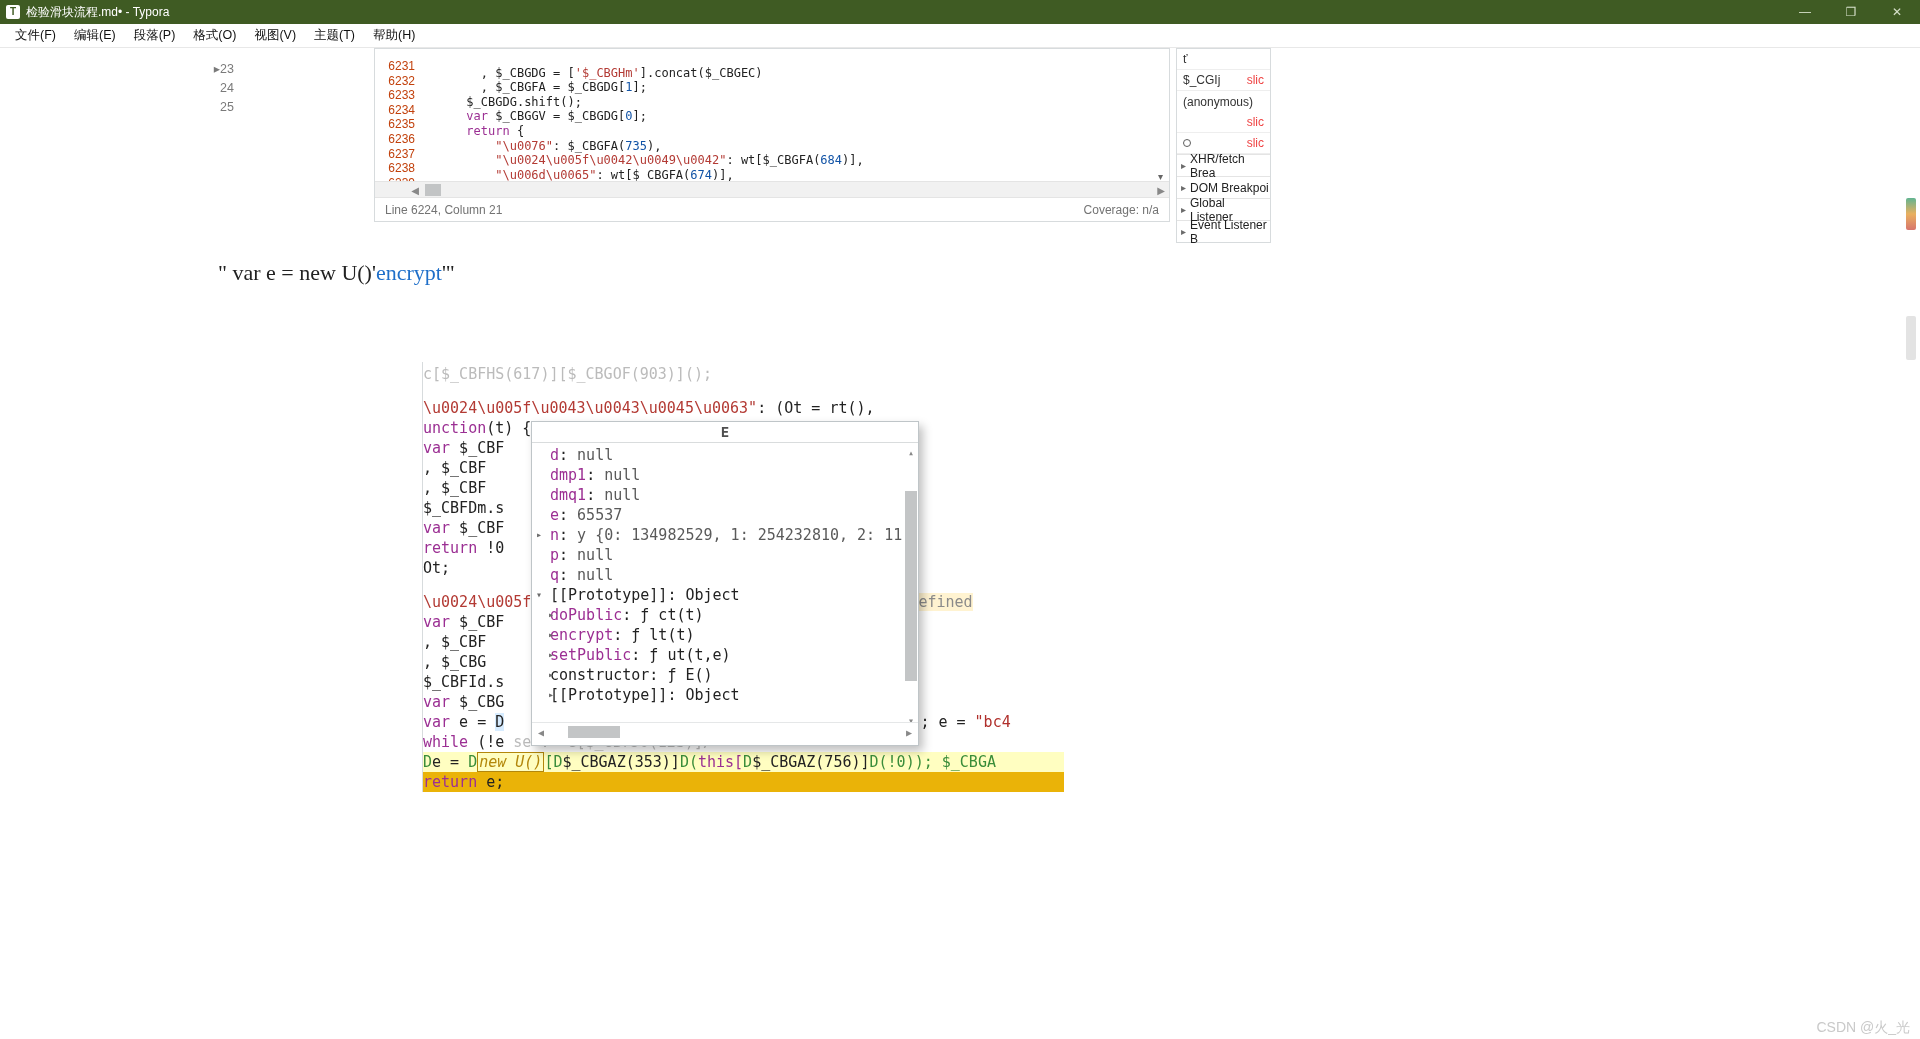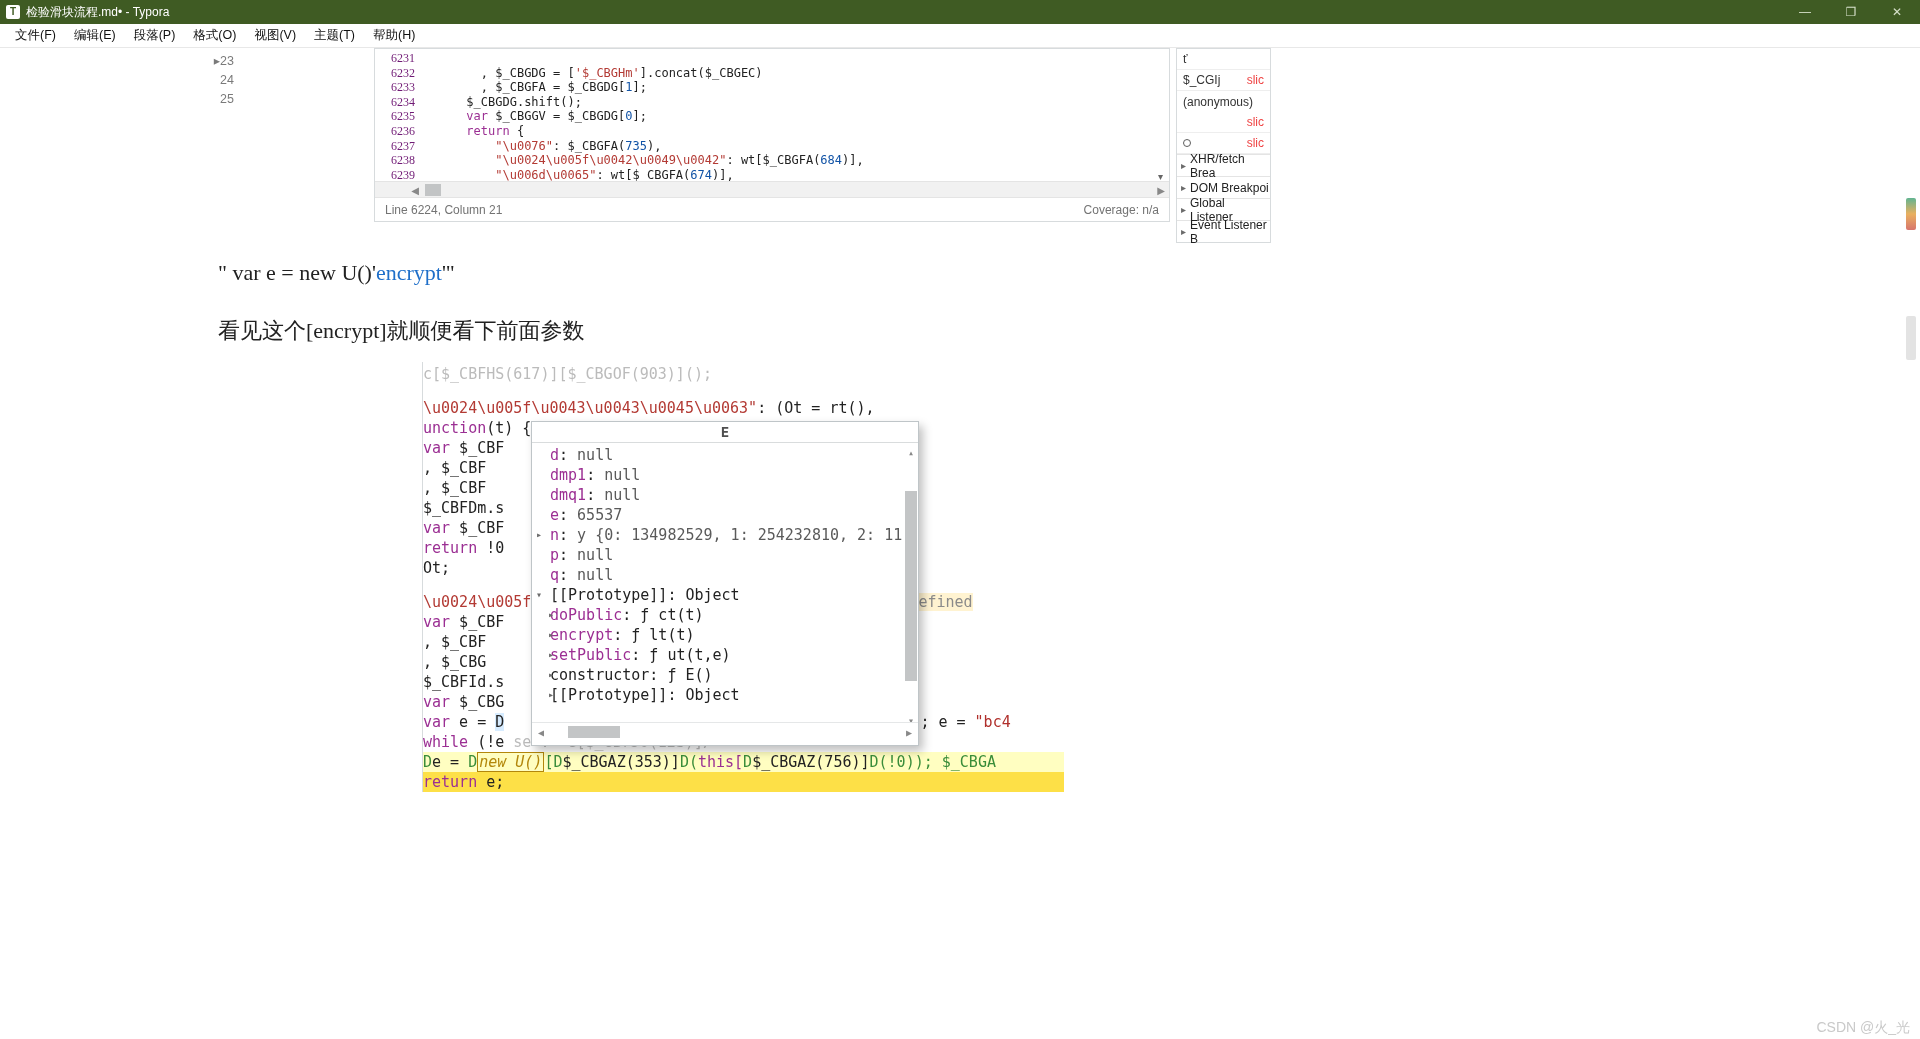--- a/index.html
+++ b/index.html
@@ -4,26 +4,26 @@
 <style>
   * { box-sizing: border-box; margin: 0; padding: 0; }
   html, body { width: 1920px; height: 1039px; font-family: "Microsoft YaHei", -apple-system, sans-serif; overflow: hidden; background: #fff; }
   .titlebar { height: 24px; background: #3f5b23; color: #fff; display: flex; align-items: center; padding-left: 6px; font-size: 12px; }
   .titlebar .appicon { width: 14px; height: 14px; background: #fff; color: #3f5b23; text-align: center; line-height: 14px; border-radius: 2px; font-weight: bold; font-size: 10px; margin-right: 6px; }
   .win-controls { margin-left: auto; display: flex; }
   .win-controls .win-btn { width: 46px; height: 24px; display: flex; align-items: center; justify-content: center; color: #d6e0ca; font-size: 12px; }
   .menubar { height: 24px; background: #fff; display: flex; align-items: center; padding-left: 6px; font-size: 12.5px; color: #111; border-bottom: 1px solid #e8e8e8; }
   .menubar .menu-item { padding: 2px 9px; white-space: nowrap; }
   .content { position: absolute; top: 48px; left: 0; right: 0; bottom: 0; overflow: hidden; }
-  .fold-col { position: absolute; left: 206px; top: 4px; width: 32px; color: #7a7a7a; font-size: 12.5px; text-align: right; }
+  .fold-col { position: absolute; left: 206px; top: 12px; width: 32px; color: #7a7a7a; font-size: 12.5px; text-align: right; }
   .fold-col div { height: 19px; line-height: 19px; padding-right: 4px; }
   
   .codepanel { position: absolute; left: 374px; top: 0; width: 796px; border: 1px solid #d7dbdd; background: #fff; }
   .cp-body { display: flex; height: 132px; overflow: hidden; }
-  .gutter { width: 48px; text-align: right; padding-right: 8px; color: #701a75; font-size: 12px; font-family: Liberation Serif, serif; line-height: 14.6px; padding-top: 2px; }
+  .gutter { width: 48px; text-align: right; padding-right: 8px; color: #c2410c; font-size: 12px; font-family: Liberation Sans, sans-serif; line-height: 14.6px; padding-top: 10px; }
   .code { flex: 1; font-family: Consolas, monospace; font-size: 12px; line-height: 14.6px; white-space: pre; padding-top: 2px; overflow: hidden; color: #222; }
   .k-purple { color: #9b2f93; }
   .k-num { color: #1153a6; }
   .k-str { color: #b33a34; }
   .cp-scroll { height: 16px; background: #f1f1f1; position: relative; border-top: 1px solid #e4e4e4; }
   .cp-scroll .h-thumb { position: absolute; left: 50px; top: 2px; width: 16px; height: 12px; background: #c2c4c5; }
   .cp-scroll .h-arrow { position: absolute; top: 0; width: 16px; height: 16px; color: #888; font-size: 10px; display:flex; align-items:center; justify-content:center; }
   .cp-status { height: 24px; background: #fff; border-top: 1px solid #e4e4e4; display: flex; align-items: center; font-size: 12px; color: #737373; padding: 0 10px; }
   .cp-status .right { margin-left: auto; }
   .collapse-tri { position: absolute; right: 6px; top: 122px; color: #666; font-size: 10px; }
@@ -43,21 +43,21 @@
   .bottomcode .c-pur { color: #9b2f93; }
   .bottomcode .c-blue2 { color: #1461a5; }
   .bottomcode .c-str { color: #b33a34; }
   .bottomcode .c-gold { color: #b3870b; font-style: italic; }
   .bottomcode .c-green { color: #3a8d3a; }
   .bottomcode .c-red { color: #b0302c; }
   .bottomcode .undef { background: #fff3d1; color: #8a8a8a; }
   .bottomcode .hl-e { background: #d7ecff; }
   .bottomcode .cur-line { background: #fffec1; }
   .bottomcode .box-new { border: 1px solid #b3870b; padding: 0 1px; }
-  .bottomcode .ret-end { background: #fde047; }
+  .bottomcode .ret-end { background: #eab308; }
   .tooltip {
     position: absolute; left: 531px; top: 373px; width: 388px; height: 325px;
     background: #fff; border: 1px solid #bfc5c8; box-shadow: 4px 5px 9px rgba(0,0,0,0.25);
     font-family: Consolas, monospace; font-size: 15px; color: #222;
   }
   .tooltip .tt-head { padding: 2px 8px; border-bottom: 1px solid #d9dcdd; font-weight: bold; color: #4f4f4f; text-align: center; font-size: 14px; }
   .tooltip .tt-body { position: relative; height: 279px; padding: 2px 6px 2px 18px; line-height: 20px; }
   .tooltip .tri { position: absolute; left: 4px; color: #6b6b6b; font-size: 10px; }
   .tooltip .prop { color: #9c2f93; }
   .tooltip .fsig { color: #222; }
@@ -169,21 +169,20 @@
         <span>Global Listener</span>
       </div>
     <div class="sec">
         <span>Event Listener B</span>
       </div>
   </div>
 
   <div class="para1">
     <span>" var e = new U()'</span><span class="enc">encrypt</span><span>'"</span>
   </div>
-  <div class="para2">看见这个[encrypt]就顺便看下前面参数</div>
 
   <div class="bottomcode">
 <div style="color:#bbb">c[$_CBFHS(617)][$_CBGOF(903)]();</div>
 <div style="height:14px"></div>
 <div><span class="c-str">\u0024\u005f\u0043\u0043\u0045\u0063"</span><span>: (Ot = rt(),</span></div>
 <div><span class="c-pur">unction</span><span>(t) {</span></div>
 <div><span class="c-pur">  var</span><span> $_CBF</span></div>
 <div>    , $_CBF</div>
 <div>    , $_CBF</div>
 <div>  $_CBFDm.s</div>

